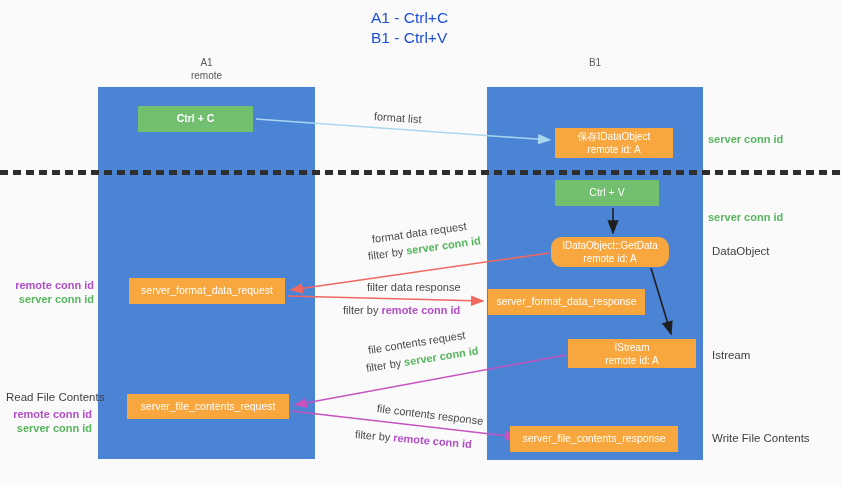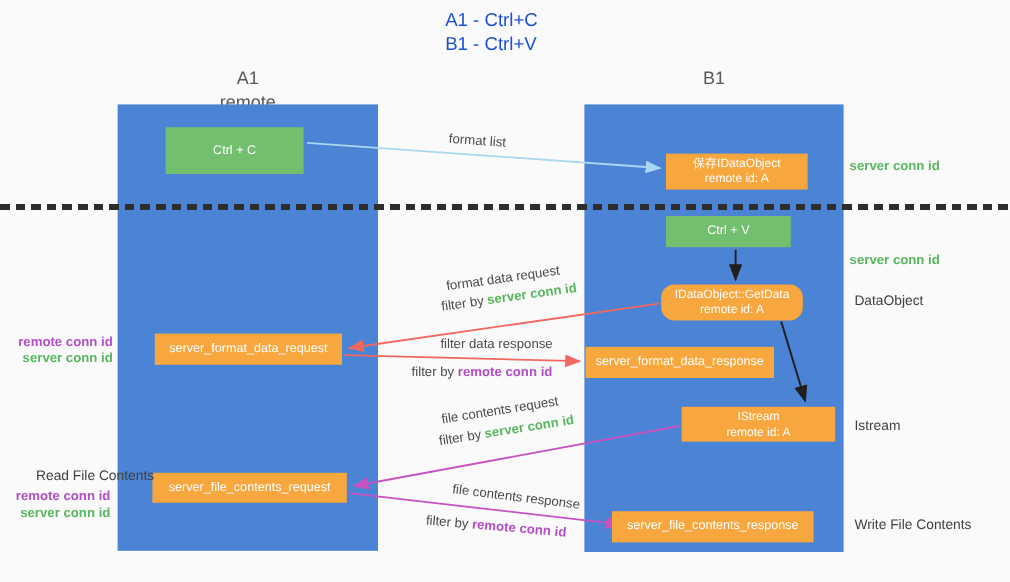--- a/index.html
+++ b/index.html
@@ -1,18 +1,18 @@
 <!DOCTYPE html>
 <html><head>
 <meta charset="utf-8">
 <style>
   html,body{margin:0;padding:0;background:#fafafa;font-family:"Liberation Sans","DejaVu Sans",sans-serif;}
   .canvas{position:relative;width:842px;height:485px;background:#fafafa;overflow:hidden;}
   .title{position:absolute;left:371px;top:8px;font-size:15.5px;color:#1d4ed8;line-height:1.32;}
-  .col-header{position:absolute;top:56px;text-align:center;font-size:15px;color:#595959;line-height:1.3;}
+  .col-header{position:absolute;top:56px;text-align:center;font-size:10px;color:#595959;line-height:1.3;}
   .lane{position:absolute;background:#4b83d5;}
   .divider{position:absolute;left:0;top:170px;width:842px;height:5px;
            background:repeating-linear-gradient(90deg,#2e2e2e 0 8px,transparent 8px 13px);}
   .box{position:absolute;display:flex;flex-direction:column;align-items:center;justify-content:center;
        color:#fff;text-align:center;font-size:10.5px;line-height:1.3;}
   .box.green{background:#72bf6f;}
   .box.orange{background:#f8a63e;}
   .box .l2{font-size:10px;}
   .flabel{position:absolute;font-size:11px;color:#4a4a4a;white-space:nowrap;transform-origin:left center;}
   .side{position:absolute;font-size:11.5px;color:#3f3f3f;white-space:nowrap;}
@@ -62,21 +62,21 @@
     </defs>
     <line x1="256" y1="119" x2="550" y2="140" stroke="#a9d7ef" stroke-width="1.5" marker-end="url(#m-blue)"></line>
     <line x1="613" y1="208" x2="613" y2="233" stroke="#1f1f1f" stroke-width="1.6" marker-end="url(#m-black)"></line>
     <line x1="651" y1="268" x2="671" y2="334" stroke="#1f1f1f" stroke-width="1.6" marker-end="url(#m-black)"></line>
     <line x1="549" y1="253" x2="291" y2="290" stroke="#f0685f" stroke-width="1.5" marker-end="url(#m-red)"></line>
     <line x1="287" y1="296" x2="483" y2="301" stroke="#f0685f" stroke-width="1.5" marker-end="url(#m-red)"></line>
     <line x1="566" y1="355" x2="295" y2="405" stroke="#c653c0" stroke-width="1.5" marker-end="url(#m-mag)"></line>
     <line x1="291" y1="411" x2="517" y2="437" stroke="#c653c0" stroke-width="1.5" marker-end="url(#m-mag)"></line>
   </svg>
 
-  <div class="box green" style="left:138px;top:106px;width:115px;height:39px;">
+  <div class="box green" style="left:138px;top:106px;width:115px;height:26px;font-weight:bold;">
     <div>Ctrl + C</div>
   </div>
   <div class="box orange" style="left:555px;top:128px;width:118px;height:30px;">
     <div style="font-size:10px;">保存IDataObject</div>
     <div class="l2">remote id: A</div>
   </div>
   <div class="box green" style="left:555px;top:180px;width:104px;height:26px;">
     <div>Ctrl + V</div>
   </div>
   <div class="box orange" style="left:551px;top:237px;width:118px;height:30px;border-radius:11px;">
@@ -125,19 +125,19 @@
   <div class="side green-t" style="left:708px;top:133px;font-size:11px;">server conn id</div>
   <div class="side green-t" style="left:708px;top:211px;font-size:11px;">server conn id</div>
   <div class="side" style="left:712px;top:245px;">DataObject</div>
   <div class="side" style="left:712px;top:349px;">Istream</div>
   <div class="side" style="left:712px;top:432px;">Write File Contents</div>
 
   <div class="stack" style="left:0;width:94px;top:278px;">
     <div class="purple-t">remote conn id</div>
     <div class="green-t">server conn id</div>
   </div>
-  <div class="side" style="left:6px;top:391px;margin-left:24px;">Read File Contents</div>
+  <div class="side" style="left:6px;top:391px;">Read File Contents</div>
   <div class="stack" style="left:0;width:92px;top:407px;">
     <div class="purple-t">remote conn id</div>
     <div class="green-t">server conn id</div>
   </div>
 
 </div>
 
 </body></html>

